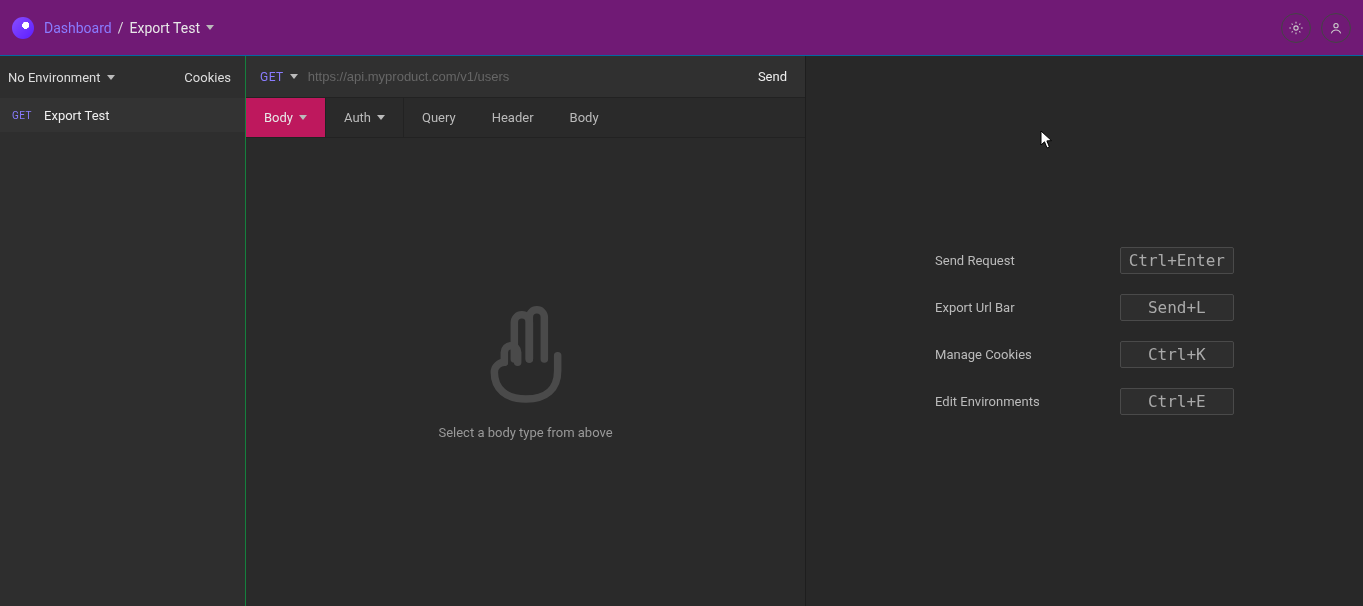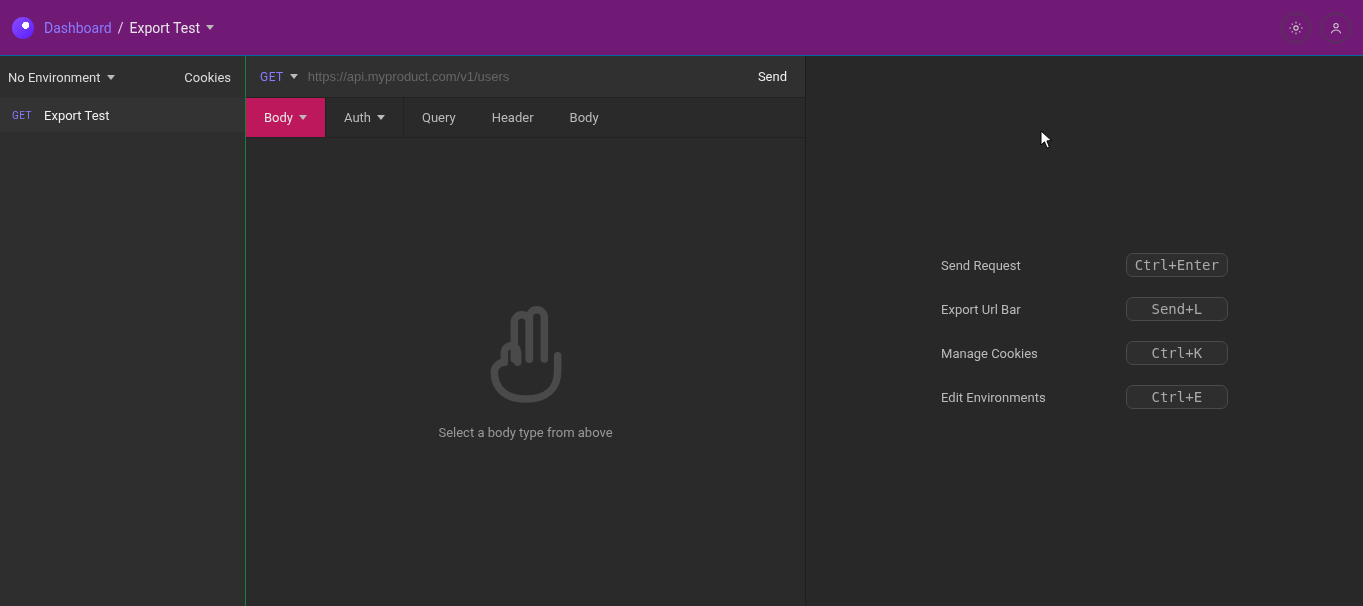--- a/index.html
+++ b/index.html
@@ -210,24 +210,24 @@
   .shortcut-list {
     display: grid;
     grid-template-columns: auto auto;
     column-gap: 80px;
     row-gap: 20px;
     align-items: center;
   }
   .sc-label { color: #bbb; font-size: 13px; }
   .kbd {
     font-family: ui-monospace, SFMono-Regular, Menlo, Consolas, monospace;
-    font-size: 14px;
+    font-size: 16px;
     color: #aaa;
     border: 1px solid #4a4a4a;
-    border-radius: 7px;
+    border-radius: 2px;
     padding: 3px 8px;
     background: #2e2e2e;
     display: inline-block;
     min-width: 54px;
     text-align: center;
   }
 
   
   .cursor {
     position: absolute;

